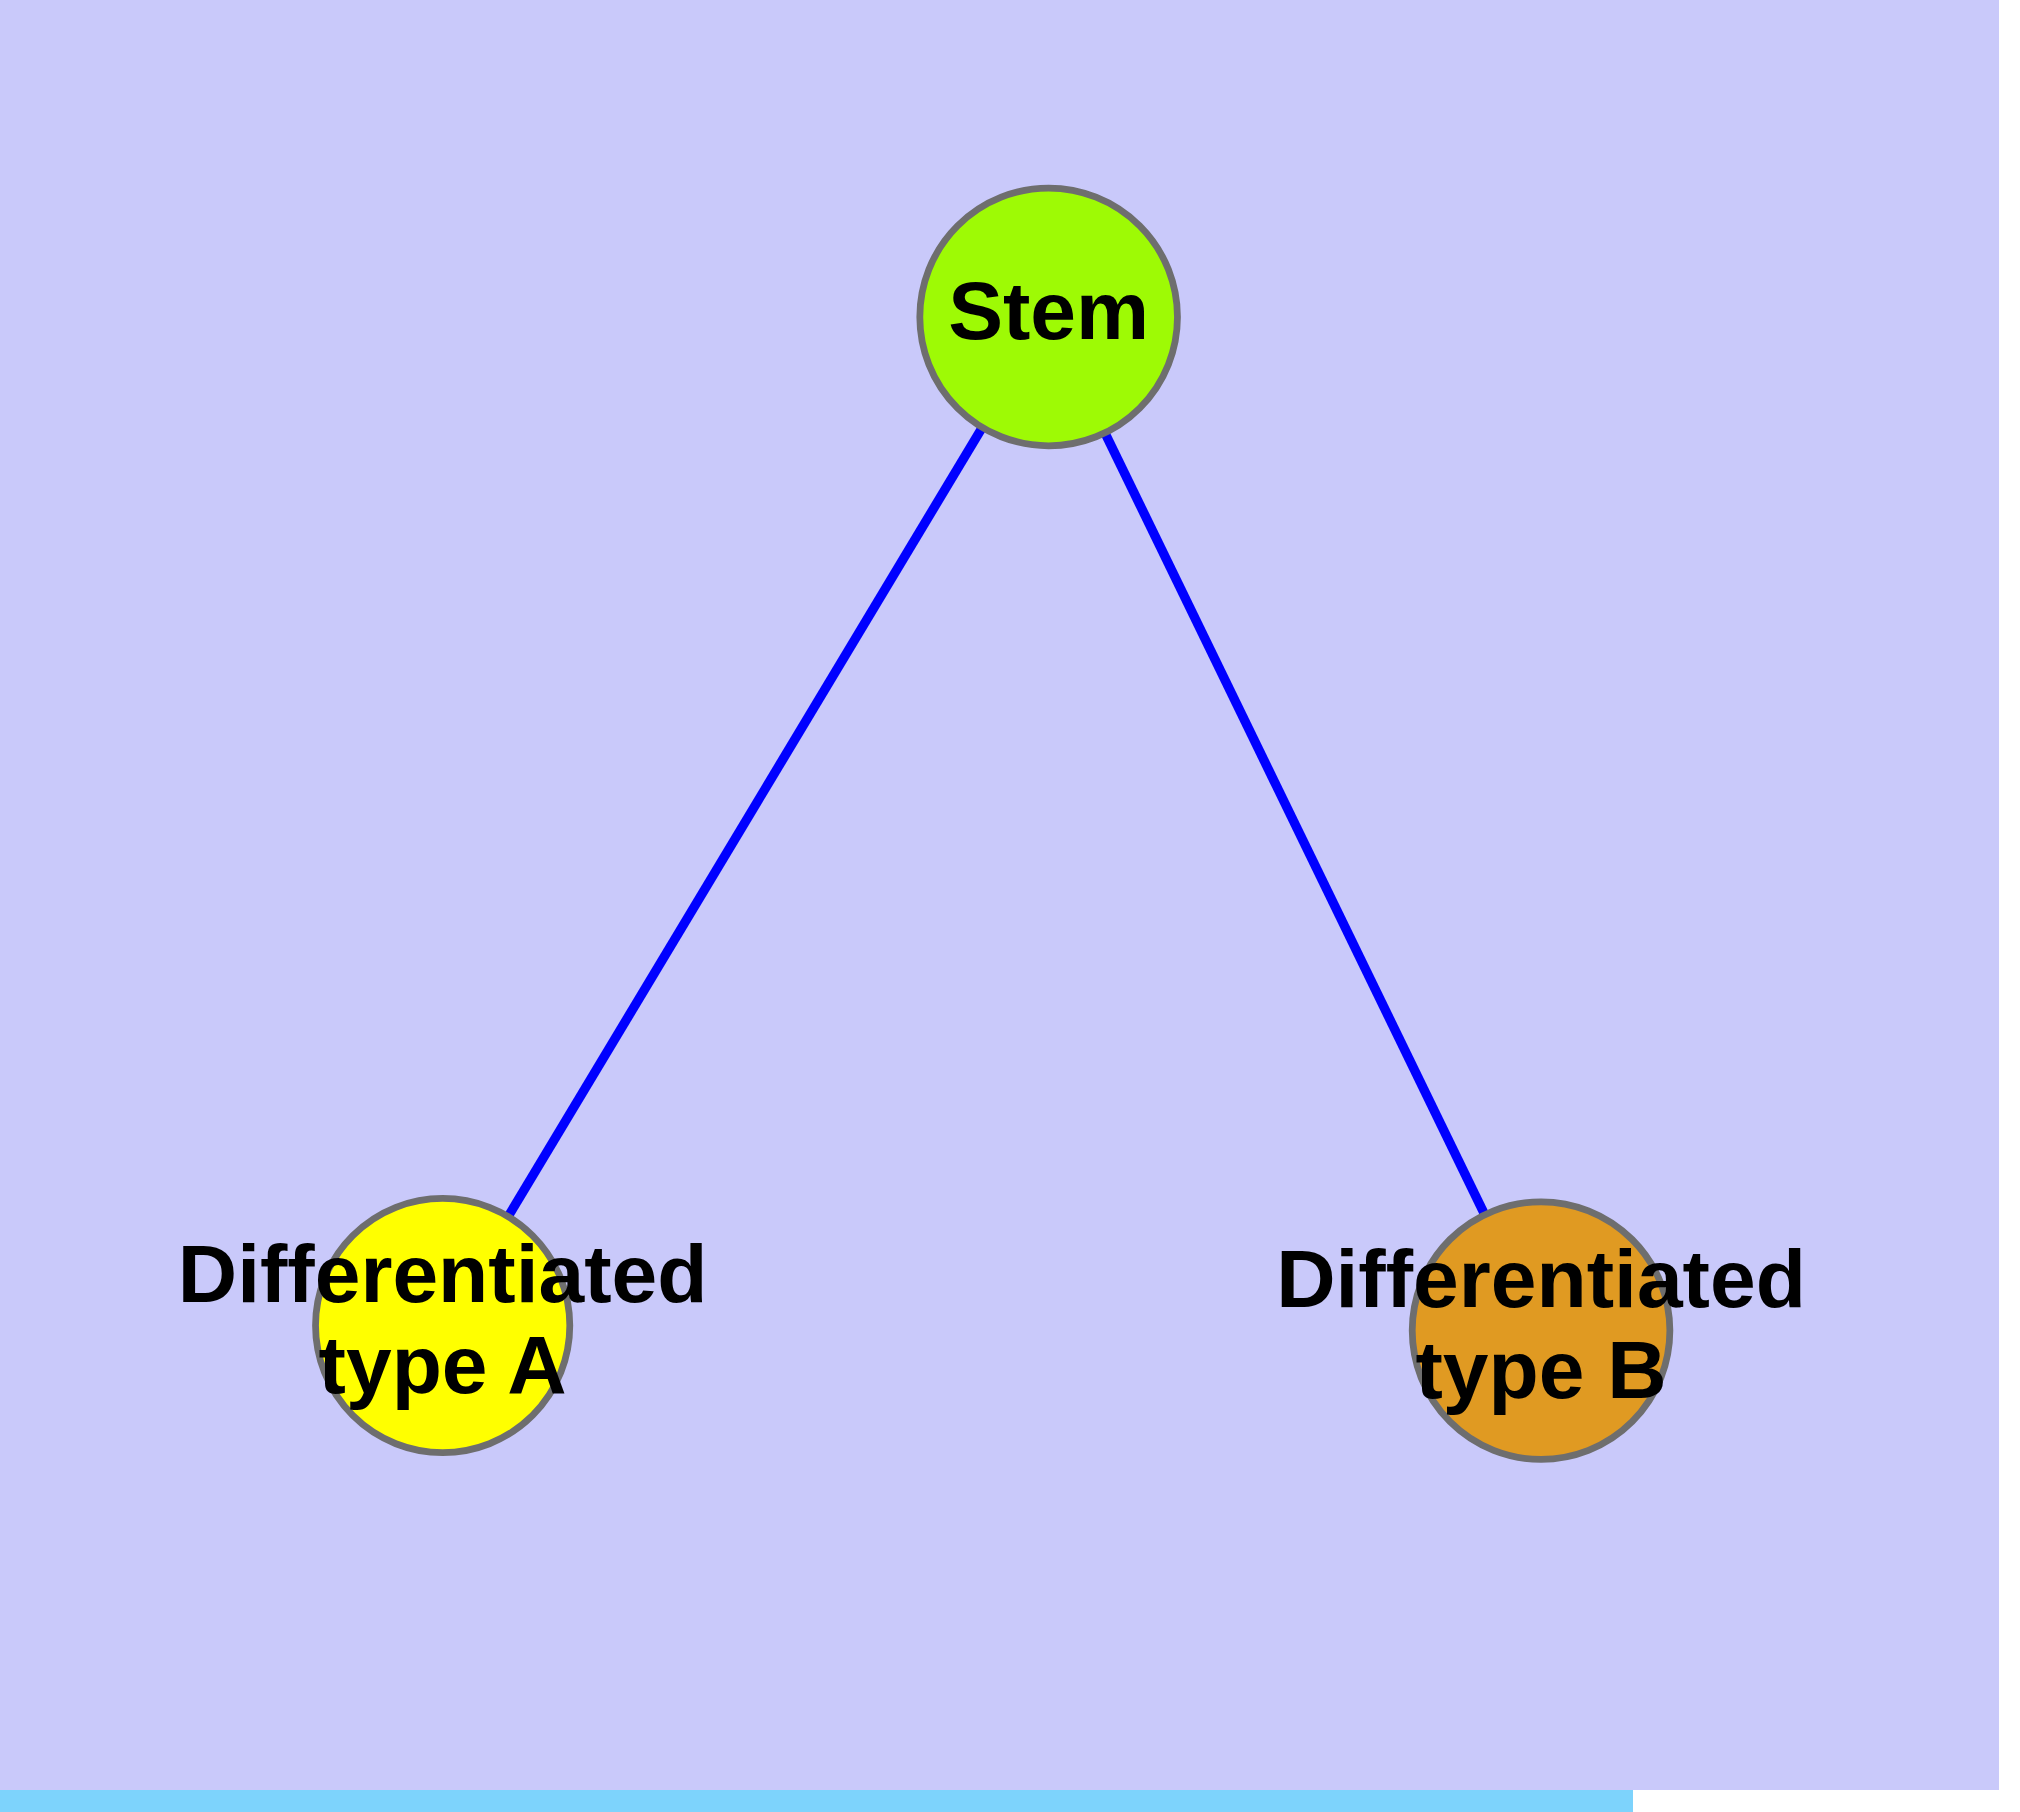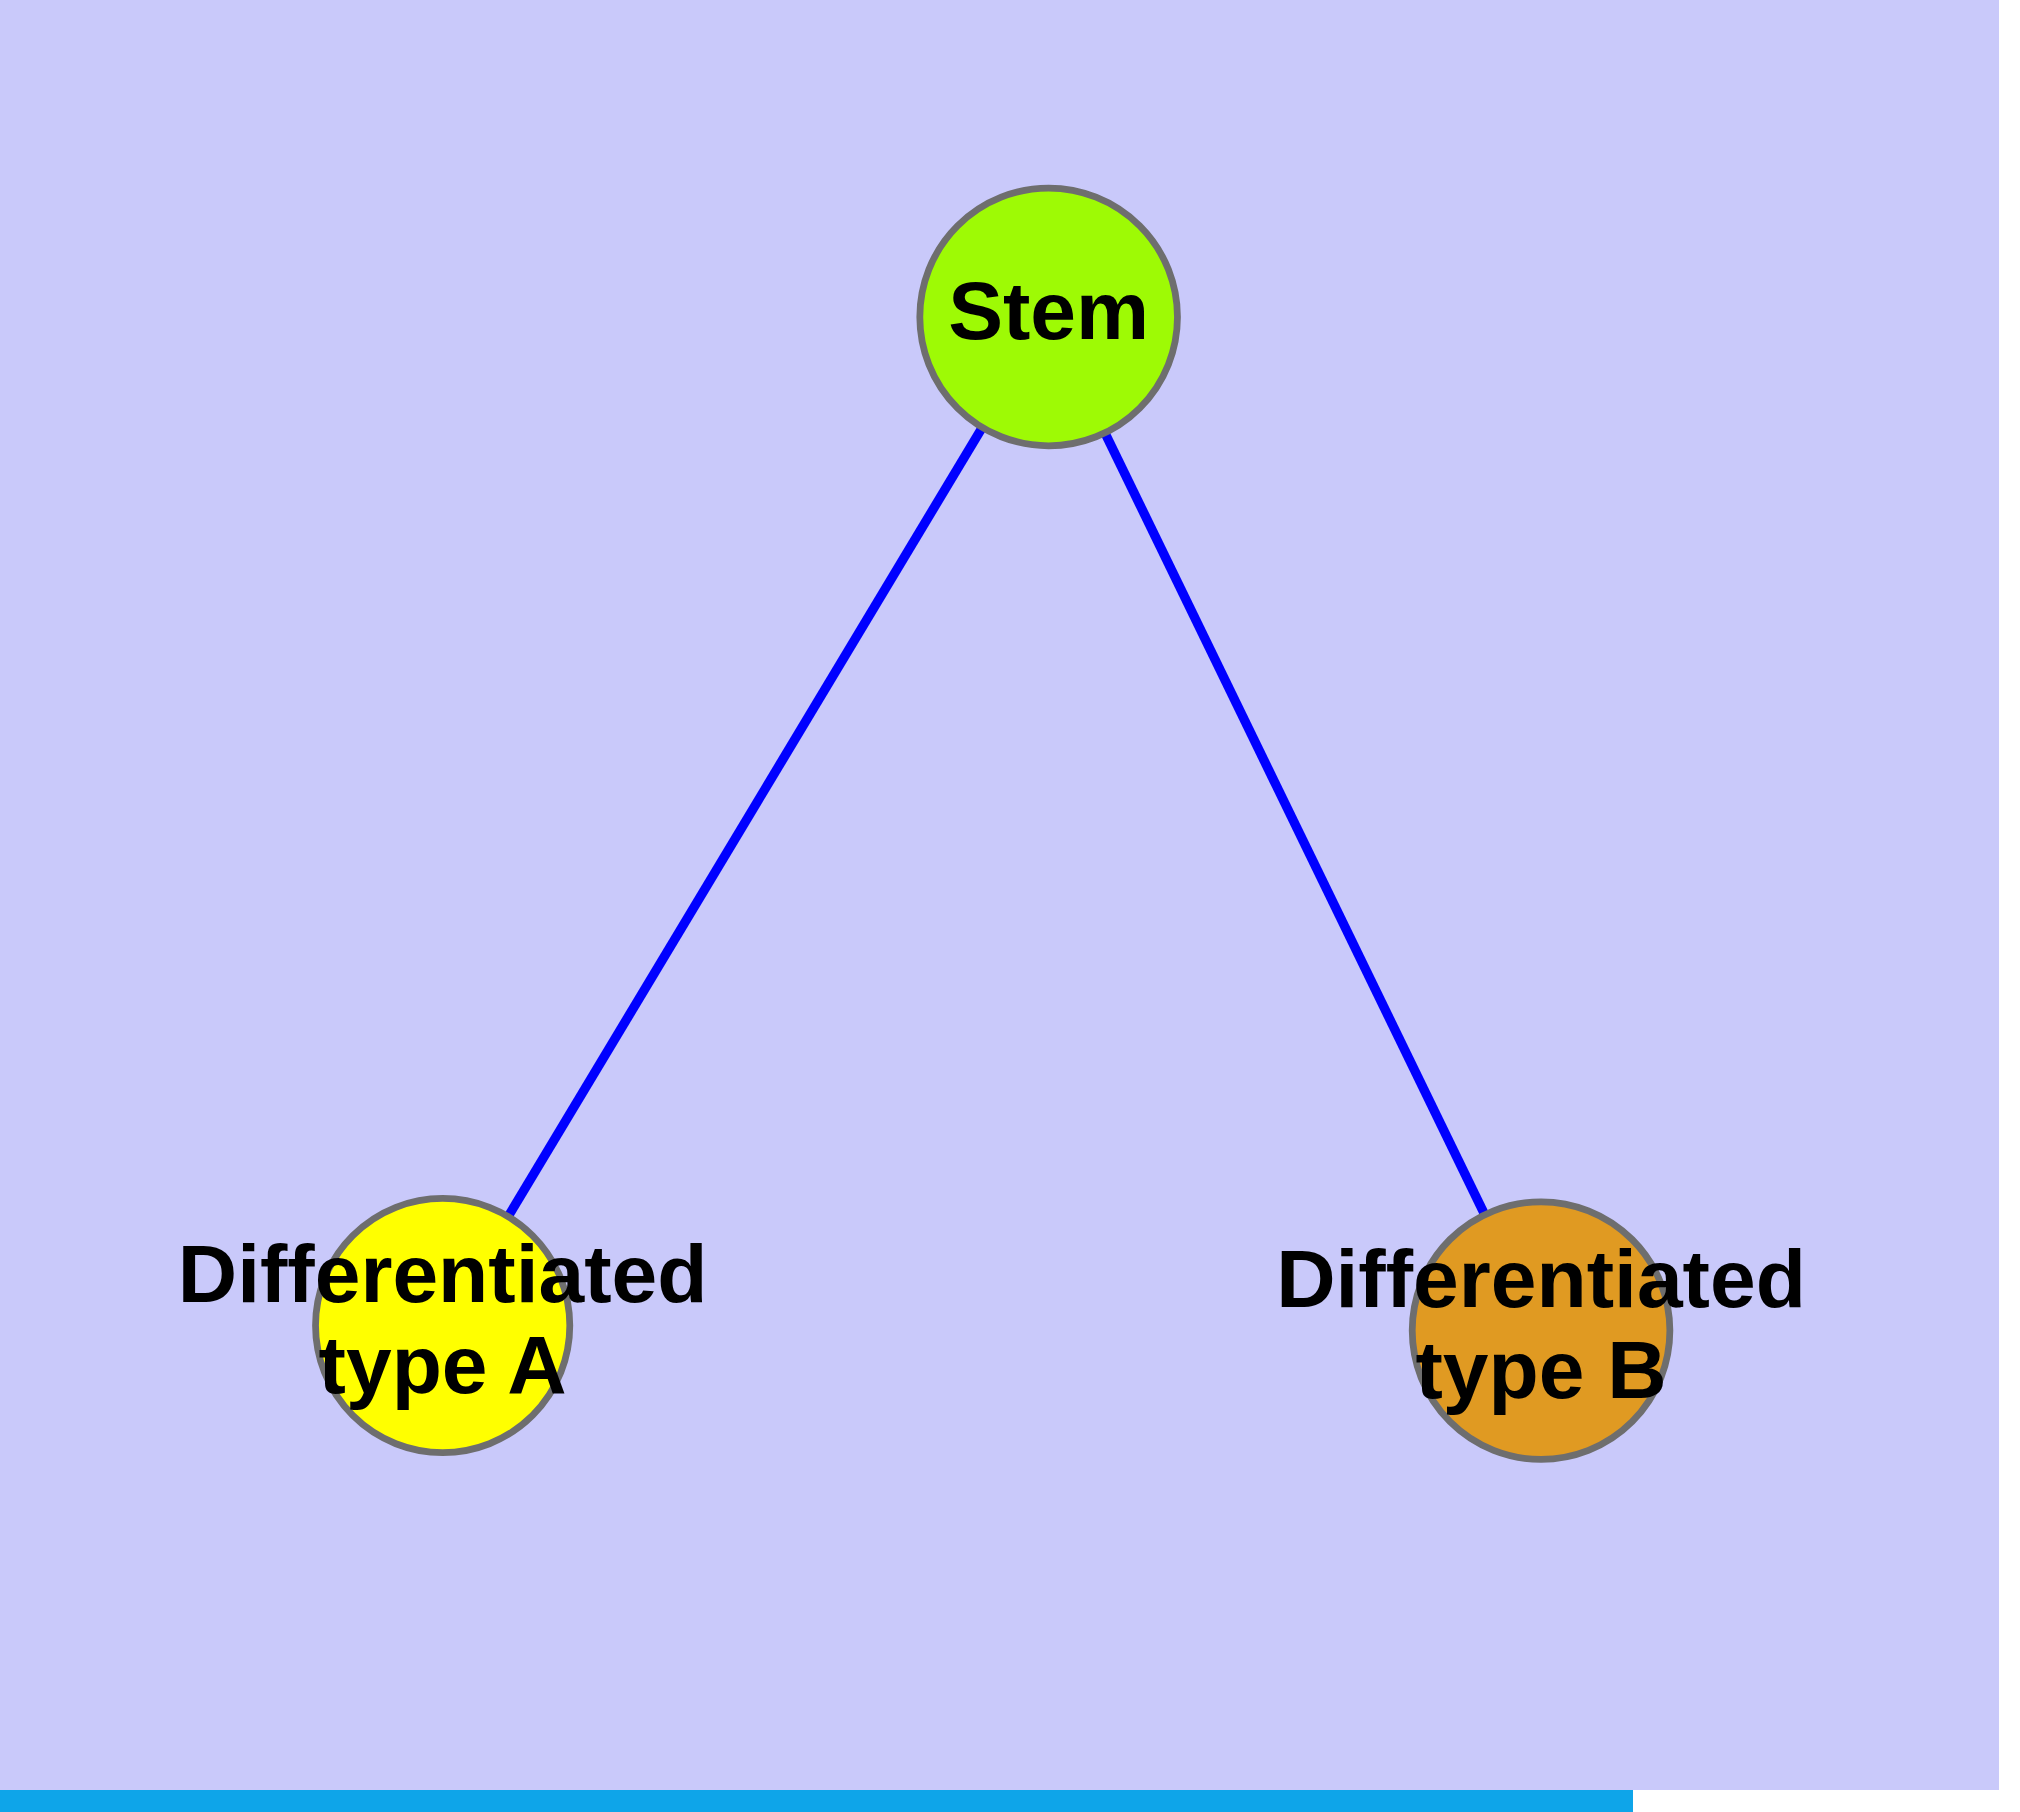--- a/index.html
+++ b/index.html
@@ -11,21 +11,21 @@
   body {
     width: 2021px;
     height: 1812px;
     overflow: hidden;
     font-family: "Liberation Sans", sans-serif;
   }
   #graph-canvas {
     position: relative;
     width: 1633px;
     height: 1812px;
-    background: #0ea5e9;
+    background: #7dd3fc;
   }
   #graph-plot {
     position: absolute;
     left: 0;
     top: 0;
     width: 1999px;
     height: 1790px;
     background: #c9c9fa;
   }
   #graph-svg {

